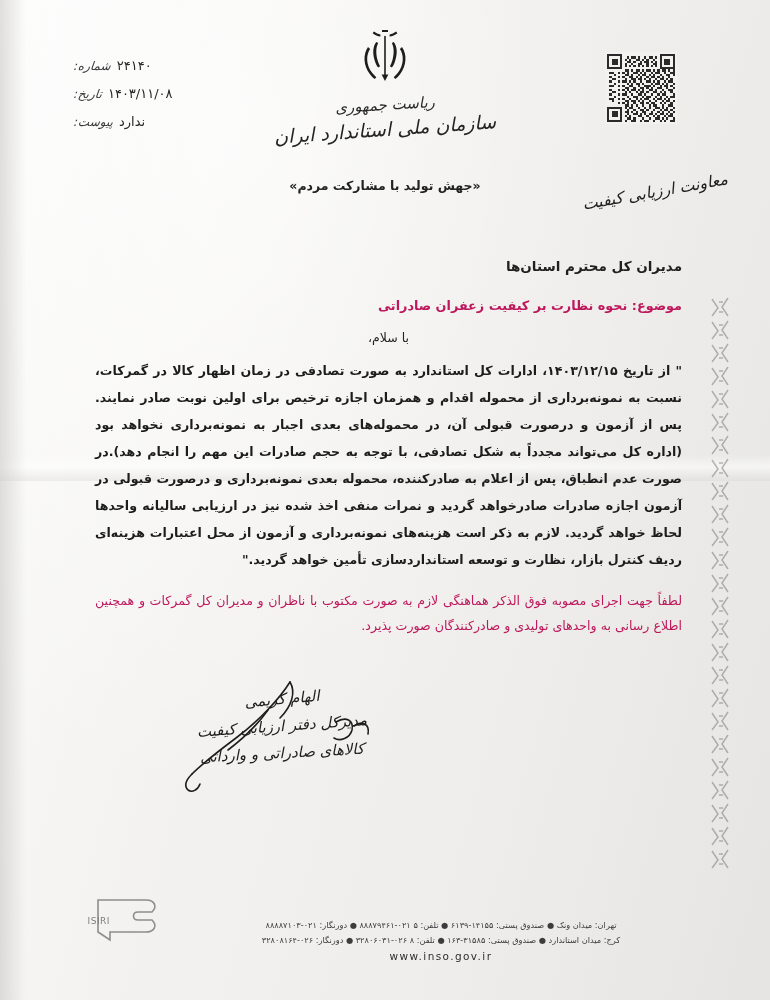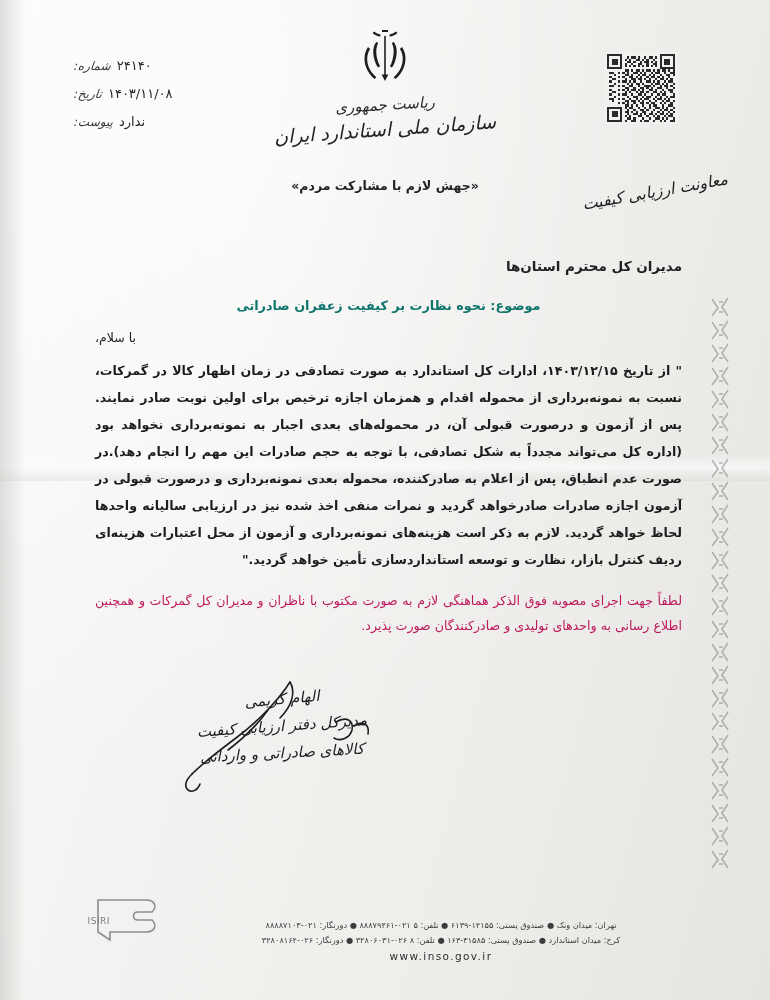--- a/index.html
+++ b/index.html
@@ -137,27 +137,27 @@
   .addressee {
     font-size: 13.5px;
     font-weight: bold;
     text-align: right;
     margin-bottom: 24px;
     color: #1f1f1f;
   }
   .subject {
     font-size: 12.8px;
     font-weight: bold;
-    text-align: center;
+    text-align: right;
     margin-bottom: 17px;
-    color: #0f766e;
+    color: #be185d;
   }
   .greeting {
     font-size: 12.5px;
-    text-align: left;
+    text-align: center;
     margin-bottom: 0;
     color: #232323;
   }
   .para {
     font-size: 12.6px;
     line-height: 2.05;
     text-align: justify;
     text-justify: inter-word;
     color: #232323;
     margin-bottom: 9px;
@@ -348,21 +348,21 @@
       <path d="M9 25h1v1h-1z M11 25h2v1h-2z M15 25h1v1h-1z M18 25h1v1h-1z M20 25h1v1h-1z M23 25h2v1h-2z M26 25h1v1h-1z M28 25h1v1h-1z M31 25h1v1h-1z"></path>
       <path d="M10 26h1v1h-1z M13 26h1v1h-1z M16 26h2v1h-2z M19 26h1v1h-1z M22 26h1v1h-1z M25 26h1v1h-1z M27 26h2v1h-2z M30 26h1v1h-1z"></path>
       <path d="M9 27h2v1h-2z M12 27h1v1h-1z M14 27h1v1h-1z M17 27h2v1h-2z M21 27h1v1h-1z M24 27h1v1h-1z M26 27h1v1h-1z M29 27h1v1h-1z M31 27h1v1h-1z"></path>
       <path d="M10 28h1v1h-1z M13 28h2v1h-2z M16 28h1v1h-1z M18 28h1v1h-1z M20 28h2v1h-2z M23 28h1v1h-1z M25 28h2v1h-2z M28 28h1v1h-1z M30 28h1v1h-1z"></path>
       <path d="M9 29h1v1h-1z M11 29h1v1h-1z M15 29h2v1h-2z M19 29h1v1h-1z M22 29h1v1h-1z M24 29h1v1h-1z M27 29h1v1h-1z M29 29h2v1h-2z"></path>
       <path d="M10 30h2v1h-2z M13 30h1v1h-1z M17 30h1v1h-1z M20 30h1v1h-1z M23 30h2v1h-2z M26 30h1v1h-1z M28 30h1v1h-1z M31 30h1v1h-1z"></path>
       <path d="M9 31h1v1h-1z M12 31h2v1h-2z M16 31h1v1h-1z M18 31h2v1h-2z M22 31h1v1h-1z M25 31h1v1h-1z M27 31h1v1h-1z M30 31h2v1h-2z"></path>
     </g>
   </svg>
 
-  <div class="slogan">«جهش لازم با مشارکت مردم»</div>
+  <div class="slogan">«جهش تولید با مشارکت مردم»</div>
 
   <div class="deputy">معاونت ارزیابی کیفیت</div>
 
   <div class="body">
     <div class="addressee">مدیران کل محترم استان‌ها</div>
     <div class="subject">موضوع: نحوه نظارت بر کیفیت زعفران صادراتی</div>
     <div class="greeting">با سلام،</div>
     <p class="quote">" از تاریخ ۱۴۰۳/۱۲/۱۵، ادارات کل استاندارد به صورت تصادفی در زمان اظهار کالا در گمرکات، نسبت به نمونه‌برداری از محموله اقدام و همزمان اجازه ترخیص برای اولین نوبت صادر نمایند.  پس از آزمون و درصورت قبولی آن، در محموله‌های بعدی اجبار به نمونه‌برداری نخواهد بود (اداره کل می‌تواند مجدداً به شکل تصادفی، با توجه به حجم صادرات این مهم را انجام دهد).در صورت عدم انطباق، پس از اعلام به صادرکننده، محموله بعدی نمونه‌برداری و درصورت قبولی در آزمون اجازه صادرات صادرخواهد گردید و نمرات منفی اخذ شده نیز در ارزیابی سالیانه واحدها لحاظ خواهد گردید. لازم به ذکر است هزینه‌های نمونه‌برداری و آزمون از محل اعتبارات هزینه‌ای ردیف کنترل بازار، نظارت و توسعه استانداردسازی تأمین خواهد گردید."</p>
     <p class="closing">لطفاً جهت اجرای مصوبه فوق الذکر هماهنگی لازم به صورت مکتوب با ناظران و مدیران کل گمرکات و همچنین اطلاع رسانی به واحدهای تولیدی و صادرکنندگان صورت پذیرد.</p>
   </div>

